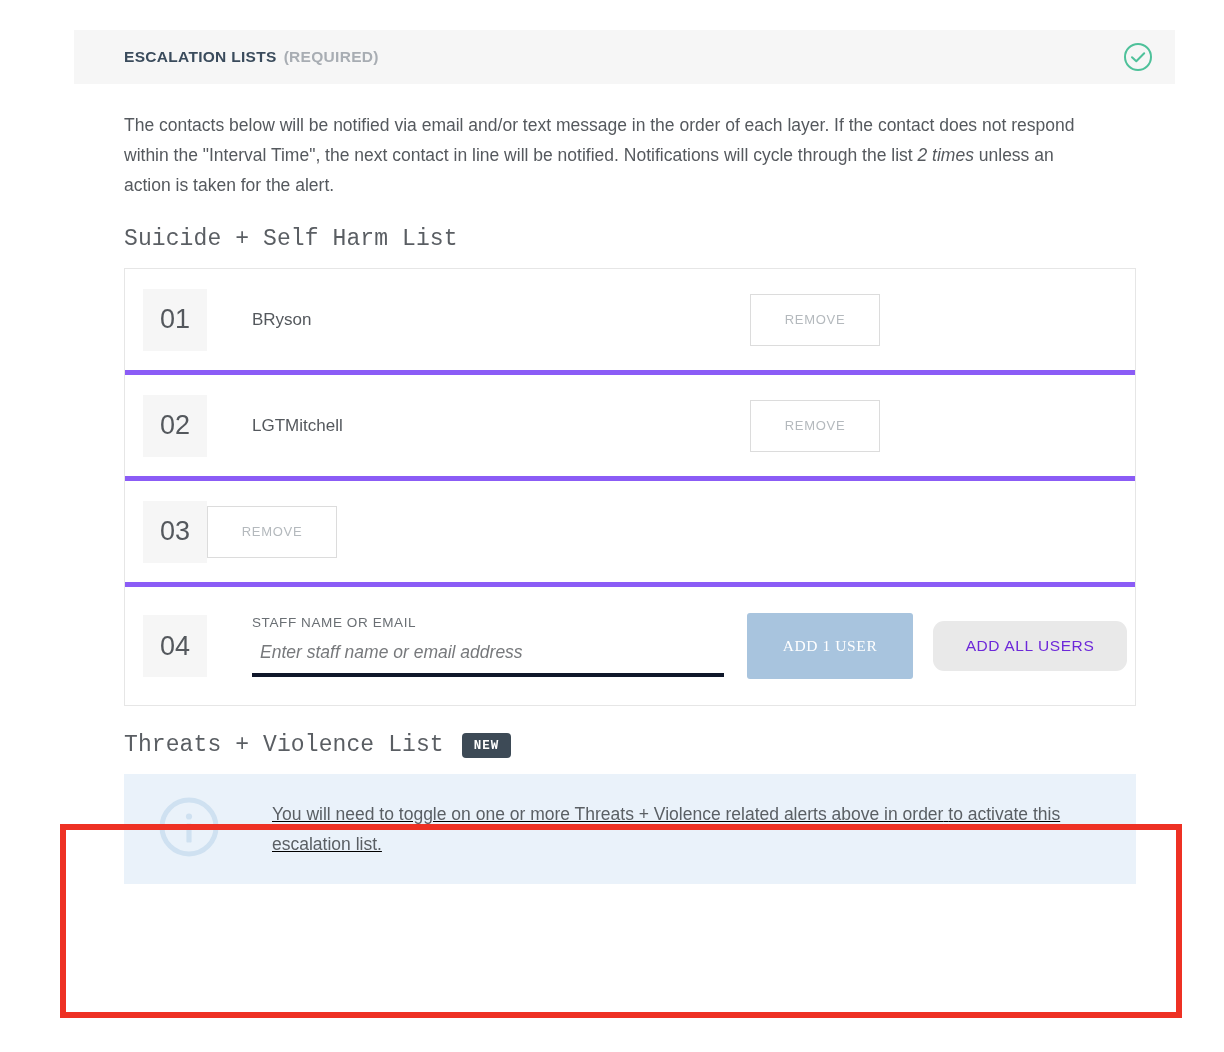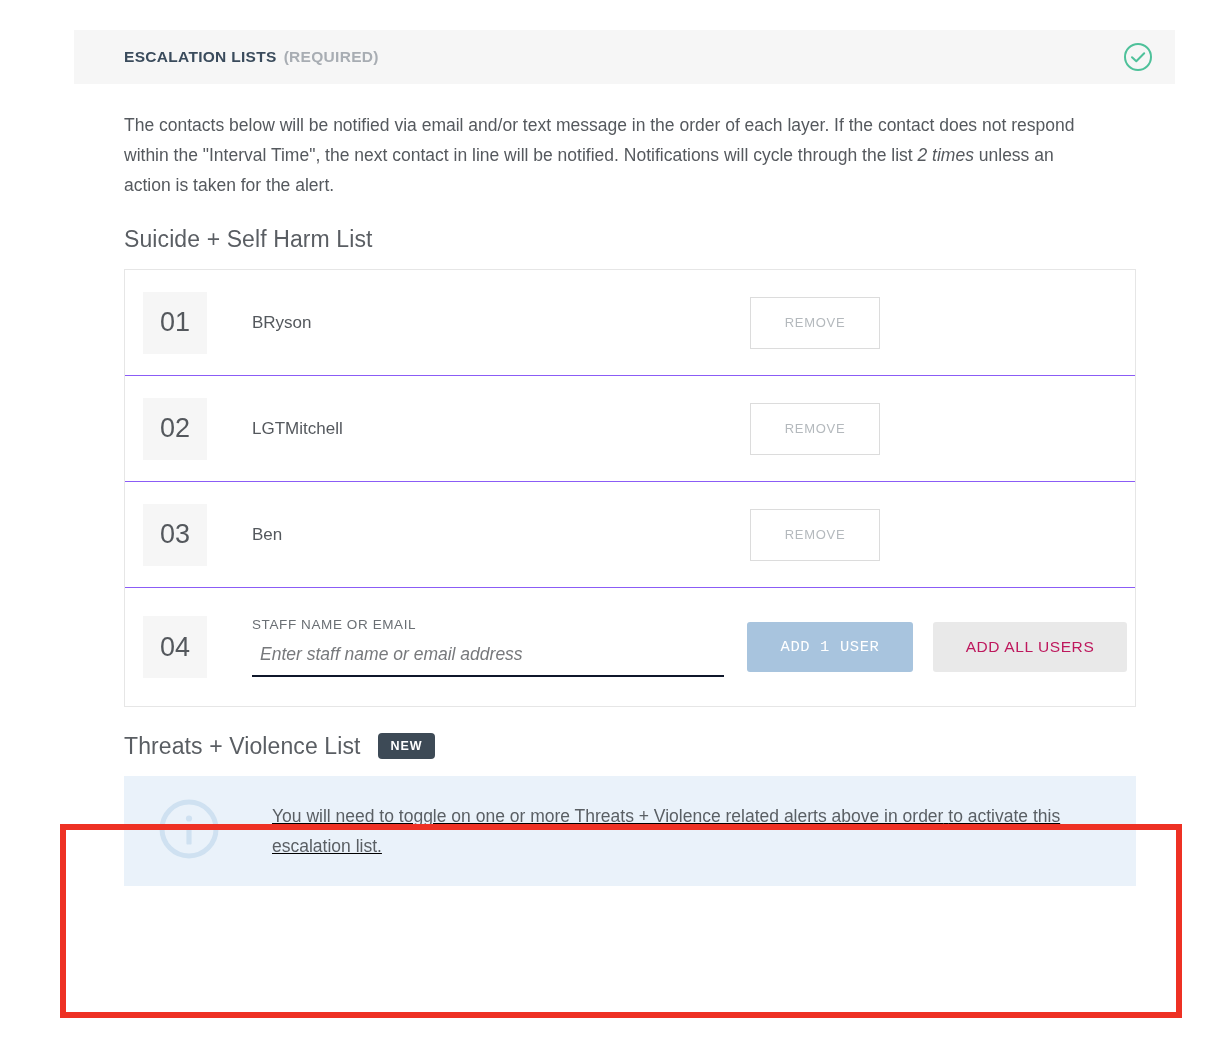--- a/index.html
+++ b/index.html
@@ -61,22 +61,23 @@
     font-size: 17.5px;
     line-height: 30px;
     color: #55595e;
     max-width: 962px;
     margin: 0 0 14px 0;
   }
   .intro em { font-style: italic; }
 
   .list-title-row {
     display: flex;
-    align-items: flex-start;
+    align-items: flex-end;
     margin: 26px 0 16px 0;
+    font-family: Liberation Mono, monospace;
   }
   .list-title {
     font-size: 23px;
     color: #5a5e63;
     font-weight: normal;
     margin: 0;
     letter-spacing: 0.1px;
   }
   .badge-new {
     margin-left: 18px;
@@ -92,21 +93,21 @@
 
   
   .esc-table {
     border: 1px solid #e6e6e6;
     width: 1012px;
     background: #ffffff;
   }
   .esc-row {
     display: flex;
     align-items: center;
-    border-bottom: 1px solid #8b5cf6;
+    border-bottom: 5px solid #8b5cf6;
     min-height: 106px;
     padding: 0 0 0 18px;
   }
   .esc-row:last-child { border-bottom: none; }
 
   .order-box {
     width: 64px;
     height: 62px;
     background: #f6f6f6;
     display: flex;
@@ -146,54 +147,54 @@
   }
   .field-label {
     font-size: 13.5px;
     letter-spacing: 0.6px;
     color: #6a6f74;
     margin-bottom: 12px;
   }
   .field-input {
     width: 100%;
     border: none;
-    border-bottom: 2px solid #0f172a;
+    border-bottom: 4px solid #0f172a;
     outline: none;
     background: transparent;
     font-size: 17.5px;
     font-style: italic;
     color: #55595e;
     padding: 0 0 10px 8px;
     font-family: "Liberation Sans", sans-serif;
   }
   .field-input::placeholder { color: #77797c; font-style: italic; opacity: 1; }
 
   .btn-add-user {
     width: 166px;
-    height: 50px;
+    height: 66px;
     background: #a8c4de;
     color: #ffffff;
     border: none;
     font-size: 15.5px;
     letter-spacing: 0.6px;
     border-radius: 3px;
     cursor: pointer;
-    font-family: Liberation Mono, monospace;
+    font-family: Liberation Serif, serif;
     margin-left: 23px;
     flex: 0 0 auto;
   }
   .btn-add-all {
     width: 194px;
     height: 50px;
     background: #e9e9e9;
-    color: #be185d;
+    color: #6d28d9;
     border: none;
     font-size: 15.5px;
     letter-spacing: 0.6px;
-    border-radius: 3px;
+    border-radius: 11px;
     cursor: pointer;
     font-family: "Liberation Sans", sans-serif;
     margin-left: 20px;
     flex: 0 0 auto;
   }
 
   
   .notice {
     background: #eaf2fa;
     width: 1012px;
@@ -263,21 +264,20 @@
         </div>
 
         <div class="esc-row">
           <div class="order-box">02</div>
           <div class="contact-name">LGTMitchell</div>
           <button class="btn-remove">REMOVE</button>
         </div>
 
         <div class="esc-row">
           <div class="order-box">03</div>
-          <div class="contact-name">Ben</div>
           <button class="btn-remove">REMOVE</button>
         </div>
 
         <div class="esc-row add-row">
           <div class="order-box">04</div>
           <div class="add-field">
             <div class="field-label">STAFF NAME OR EMAIL</div>
             <input class="field-input" type="text" placeholder="Enter staff name or email address" style="">
           </div>
           <button class="btn-add-user">ADD 1 USER</button>

